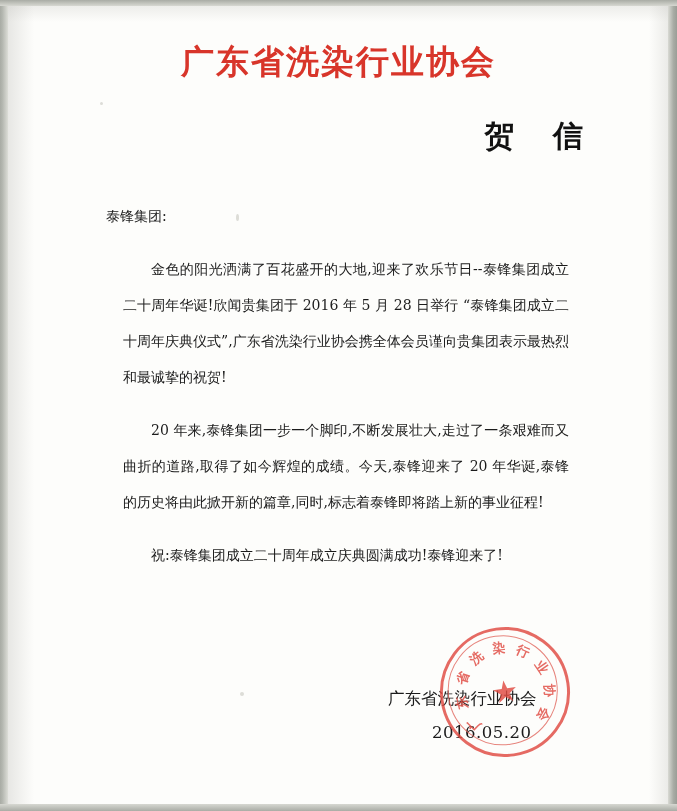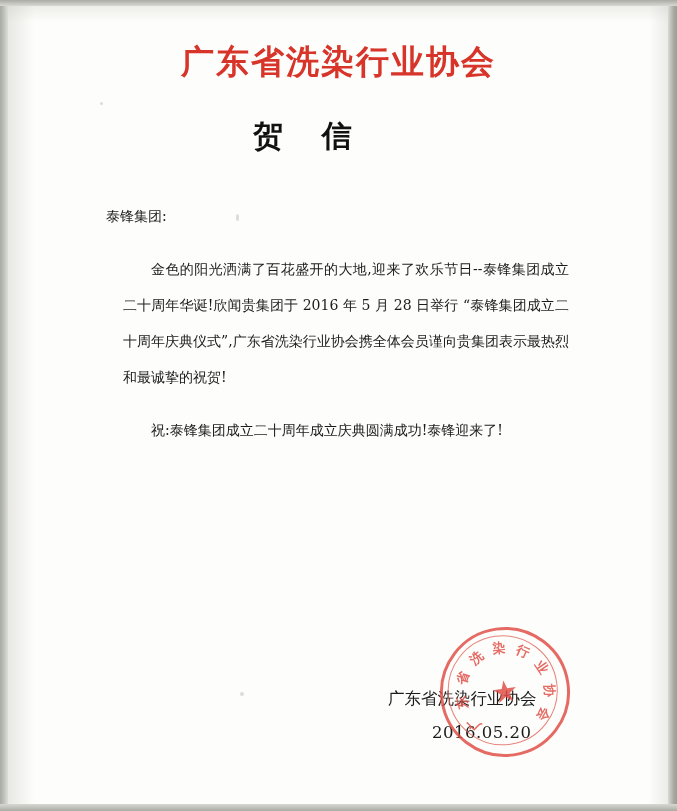--- a/index.html
+++ b/index.html
@@ -86,21 +86,21 @@
     letter-spacing: 2px;
     white-space: nowrap;
   }
 
   
   .doc-title {
     position: absolute;
     left: 0;
     top: 110px;
     width: 589px;
-    text-align: center;
+    text-align: right;
     color: #111;
     font-family: "DejaVu Serif", serif;
     font-weight: bold;
     font-size: 30px;
     letter-spacing: 14px;
     text-indent: 14px;
   }
 
   
   .body-block {
@@ -205,20 +205,21 @@
 <div id="page-sheet">
   <div id="paper">
 
     <div class="org-title">广东省洗染行业协会</div>
 
     <div class="doc-title">贺 信</div>
 
     <div class="body-block">
       <p class="salutation">泰锋集团:</p>
       <p class="para">金色的阳光洒满了百花盛开的大地,迎来了欢乐节日--泰锋集团成立二十周年华诞!欣闻贵集团于 2016 年 5 月 28 日举行 “泰锋集团成立二十周年庆典仪式”,广东省洗染行业协会携全体会员谨向贵集团表示最热烈和最诚挚的祝贺!</p>
+      <p class="para">20 年来,泰锋集团一步一个脚印,不断发展壮大,走过了一条艰难而又曲折的道路,取得了如今辉煌的成绩。今天,泰锋迎来了 20 年华诞,泰锋的历史将由此掀开新的篇章,同时,标志着泰锋即将踏上新的事业征程!</p>
       <p class="para">祝:泰锋集团成立二十周年成立庆典圆满成功!泰锋迎来了!</p>
     </div>
 
     <div class="sign-block">
       <div class="sign-name">广东省洗染行业协会</div>
       <div class="sign-date">2016.05.20</div>
     </div>
 
     <div class="seal">
       <div class="seal-inner"></div>

